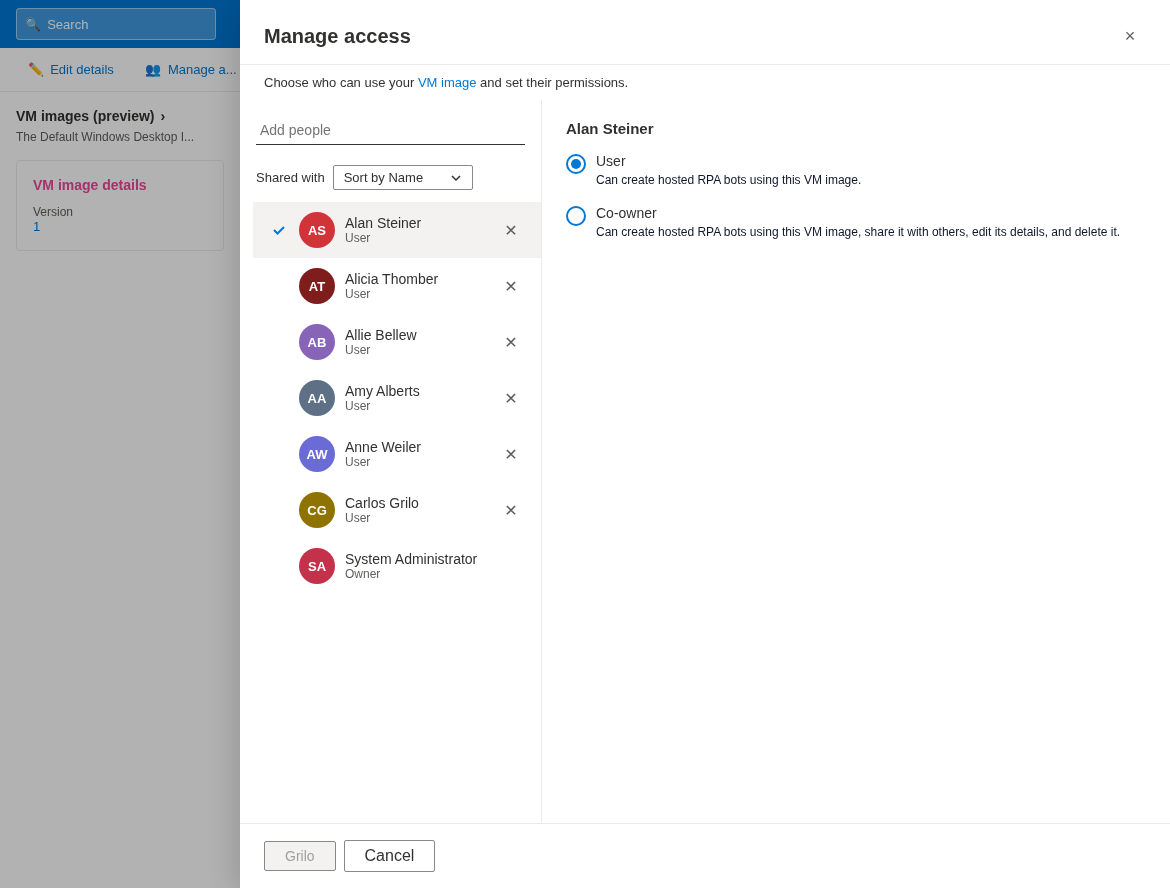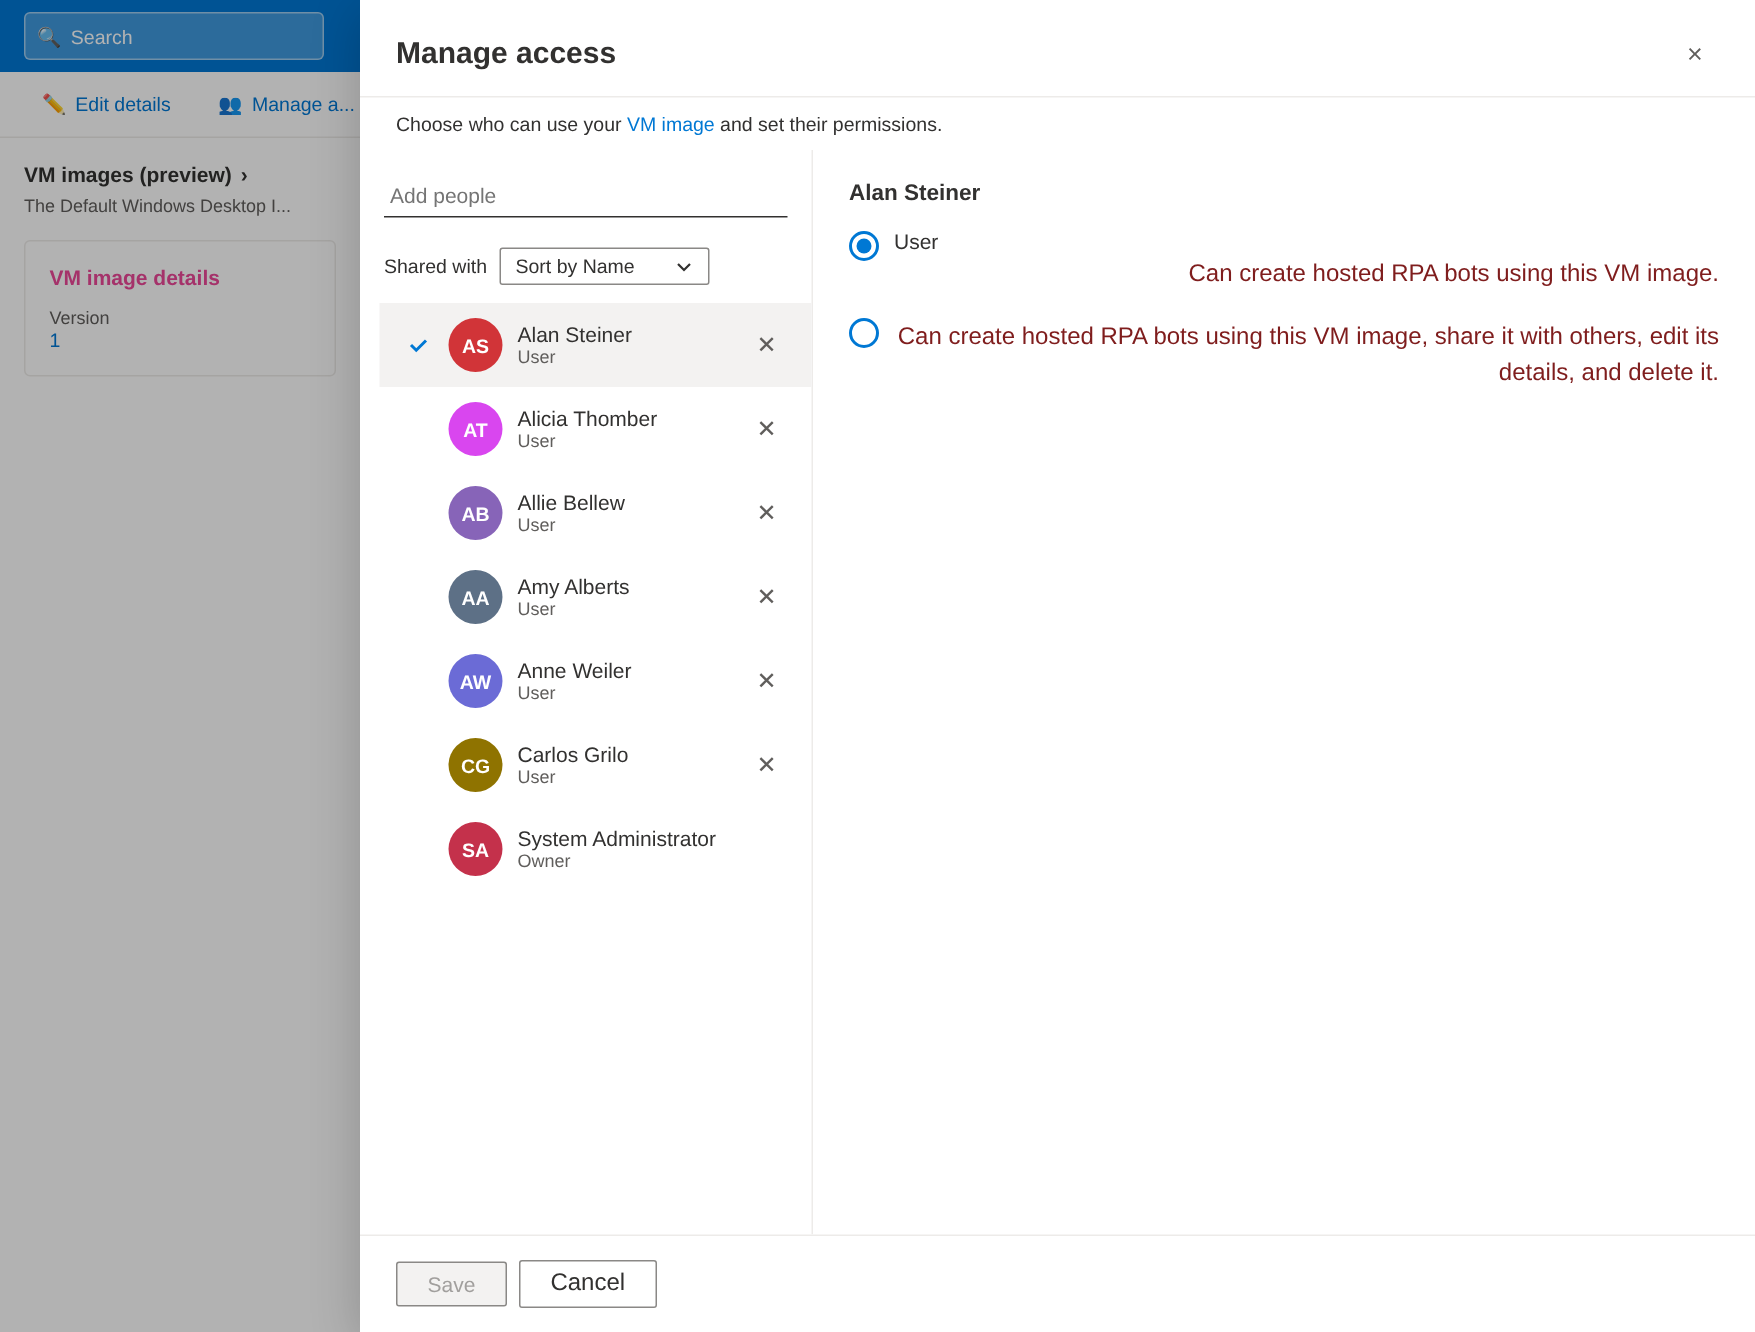--- a/index.html
+++ b/index.html
@@ -343,25 +343,24 @@
       flex: 1;
     }
 
     .permission-label {
       font-size: 14px;
       color: #323130;
       font-weight: 500;
     }
 
     .permission-desc {
-      font-size: 16px;
-      color: #7f1d1d;
+      font-size: 12px;
+      color: #0f172a;
       margin-top: 2px;
       line-height: 1.5;
-      text-align: right;
     }
 
     
     .modal-footer {
       padding: 16px 24px;
       border-top: 1px solid #edebe9;
       display: flex;
       gap: 8px;
       align-items: center;
     }
@@ -463,21 +462,21 @@
             </div>
             <div class="avatar" style="background: rgb(209, 52, 56);">AS</div>
             <div class="person-info">
               <div class="person-name">Alan Steiner</div>
               <div class="person-role">User</div>
             </div>
             <button class="person-remove">✕</button>
           </div>
           <div class="person-item">
             <div class="person-check"></div>
-            <div class="avatar" style="background: #d946ef;">AT</div>
+            <div class="avatar" style="background: #7f1d1d;">AT</div>
             <div class="person-info">
               <div class="person-name">Alicia Thomber</div>
               <div class="person-role">User</div>
             </div>
             <button class="person-remove">✕</button>
           </div>
           <div class="person-item">
             <div class="person-check"></div>
             <div class="avatar" style="background: rgb(135, 100, 184);">AB</div>
             <div class="person-info">
@@ -533,28 +532,29 @@
               <div class="radio-inner"></div>
             </div>
             <div class="permission-text">
               <div class="permission-label">User</div>
               <div class="permission-desc">Can create hosted RPA bots using this VM image.</div>
             </div>
           </div>
           <div class="permission-option">
             <div class="radio-outer radio-empty"></div>
             <div class="permission-text">
+              <div class="permission-label">Co-owner</div>
               <div class="permission-desc">Can create hosted RPA bots using this VM image, share it with others, edit its details, and delete it.</div>
             </div>
           </div>
         </div>
     </div>
   </div>
 
   <div class="modal-footer">
     <button class="btn-save">
-      <span>Save</span>
+      <span>Grilo</span>
     </button>
     <button class="btn-cancel">
       <span>Cancel</span>
     </button>
   </div>
 </div>
 
 </body></html>

